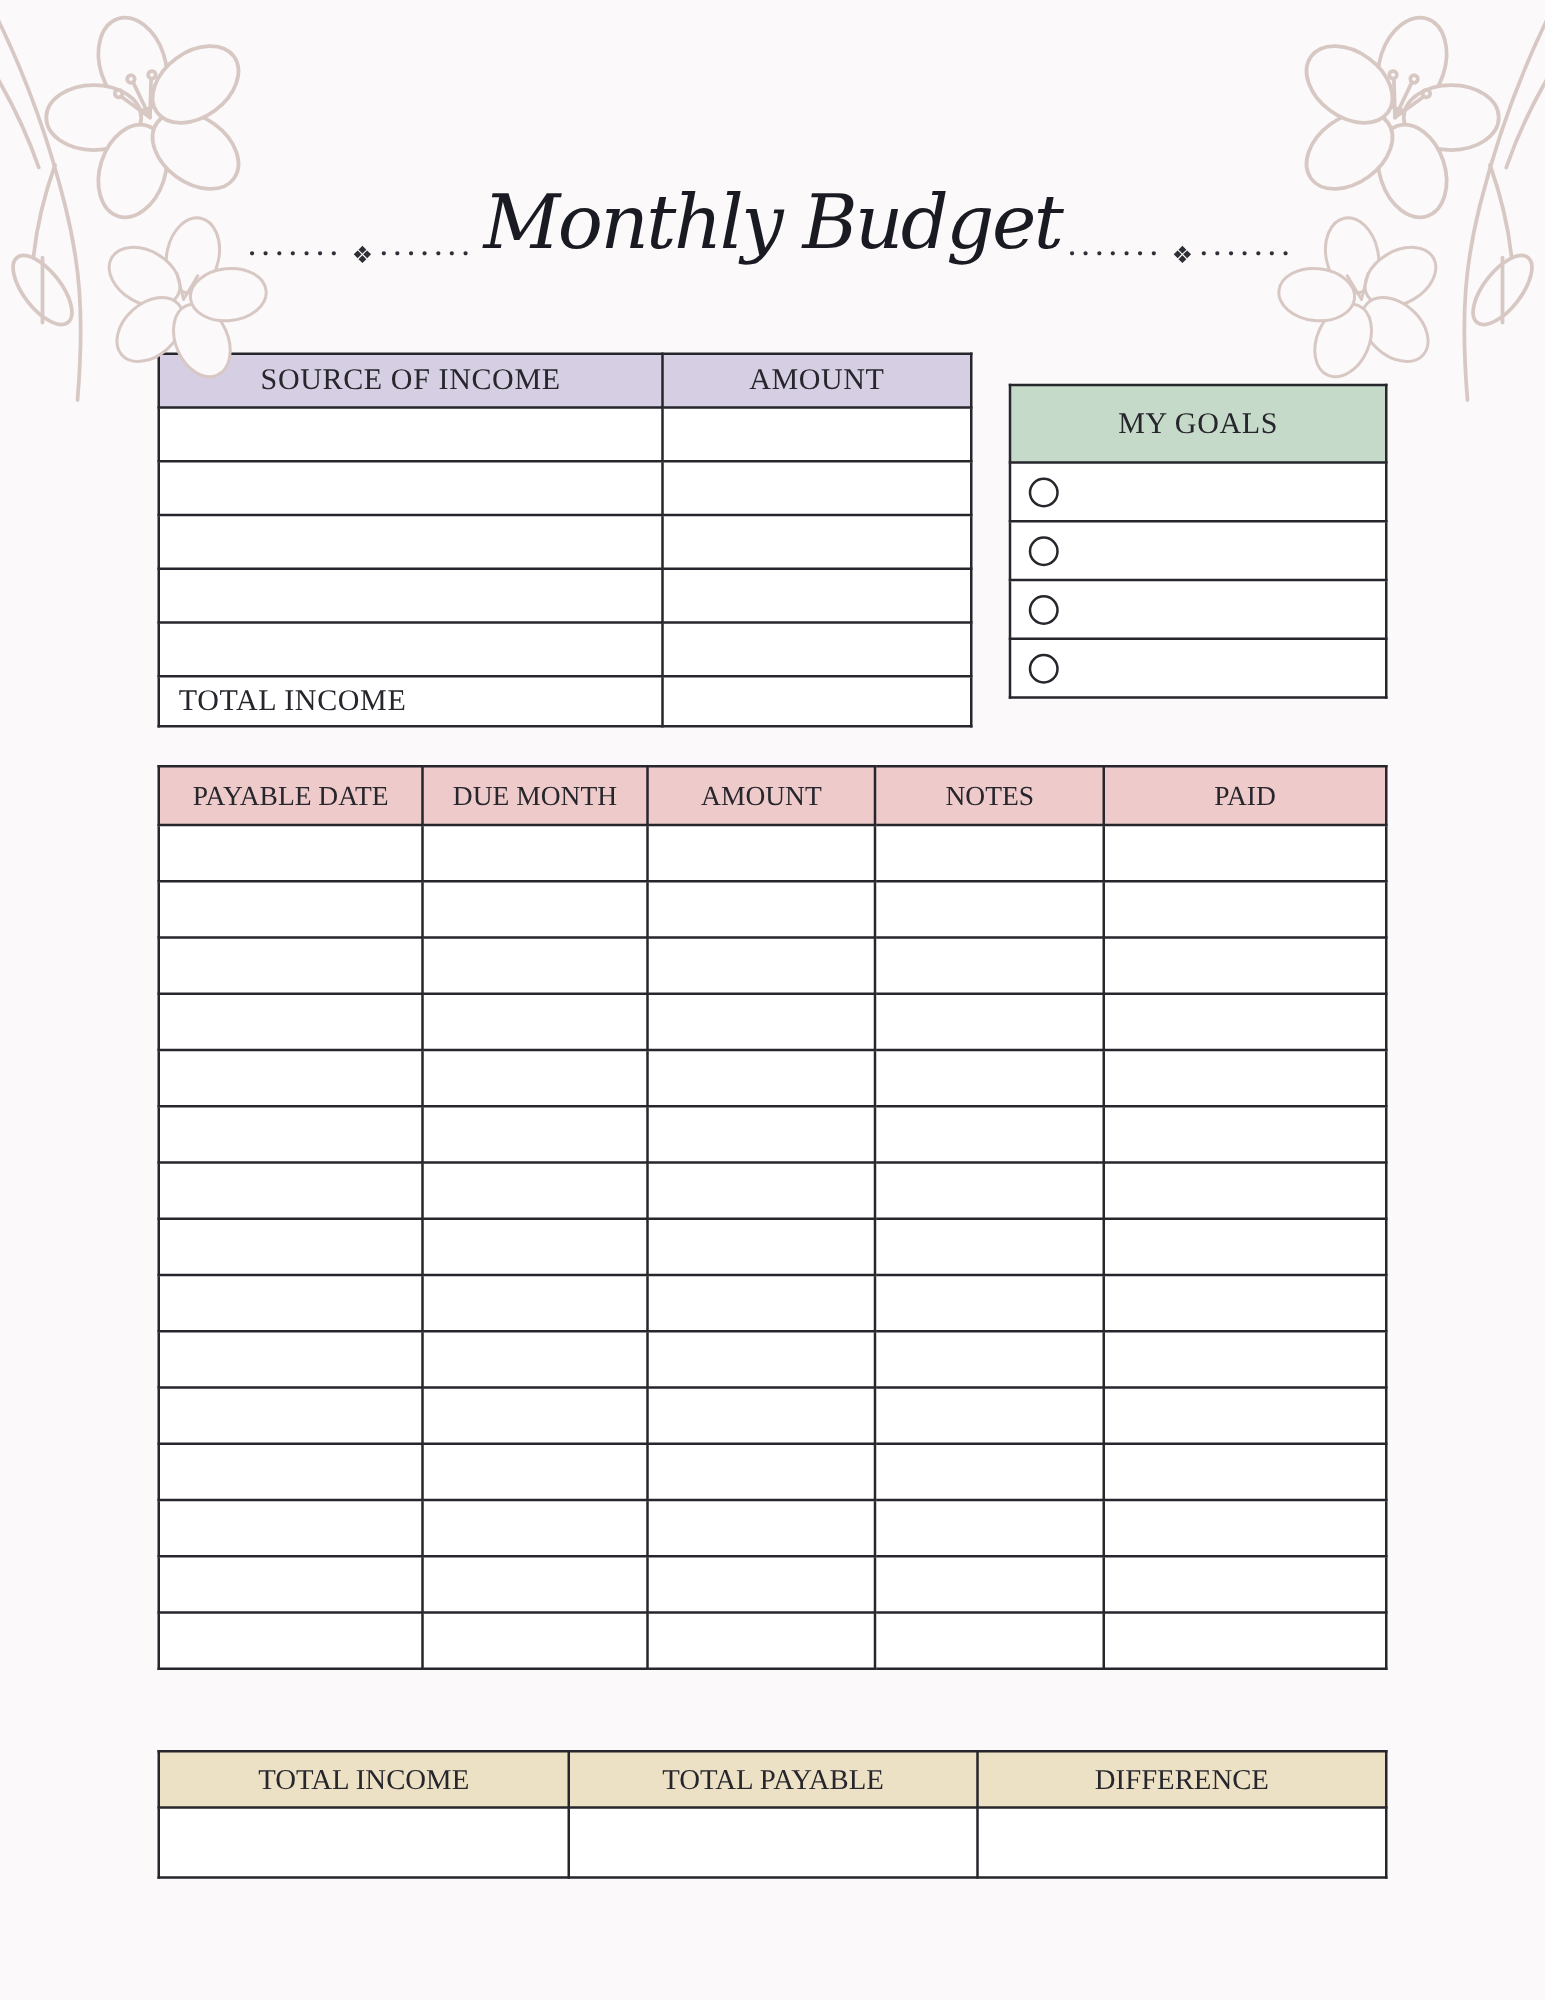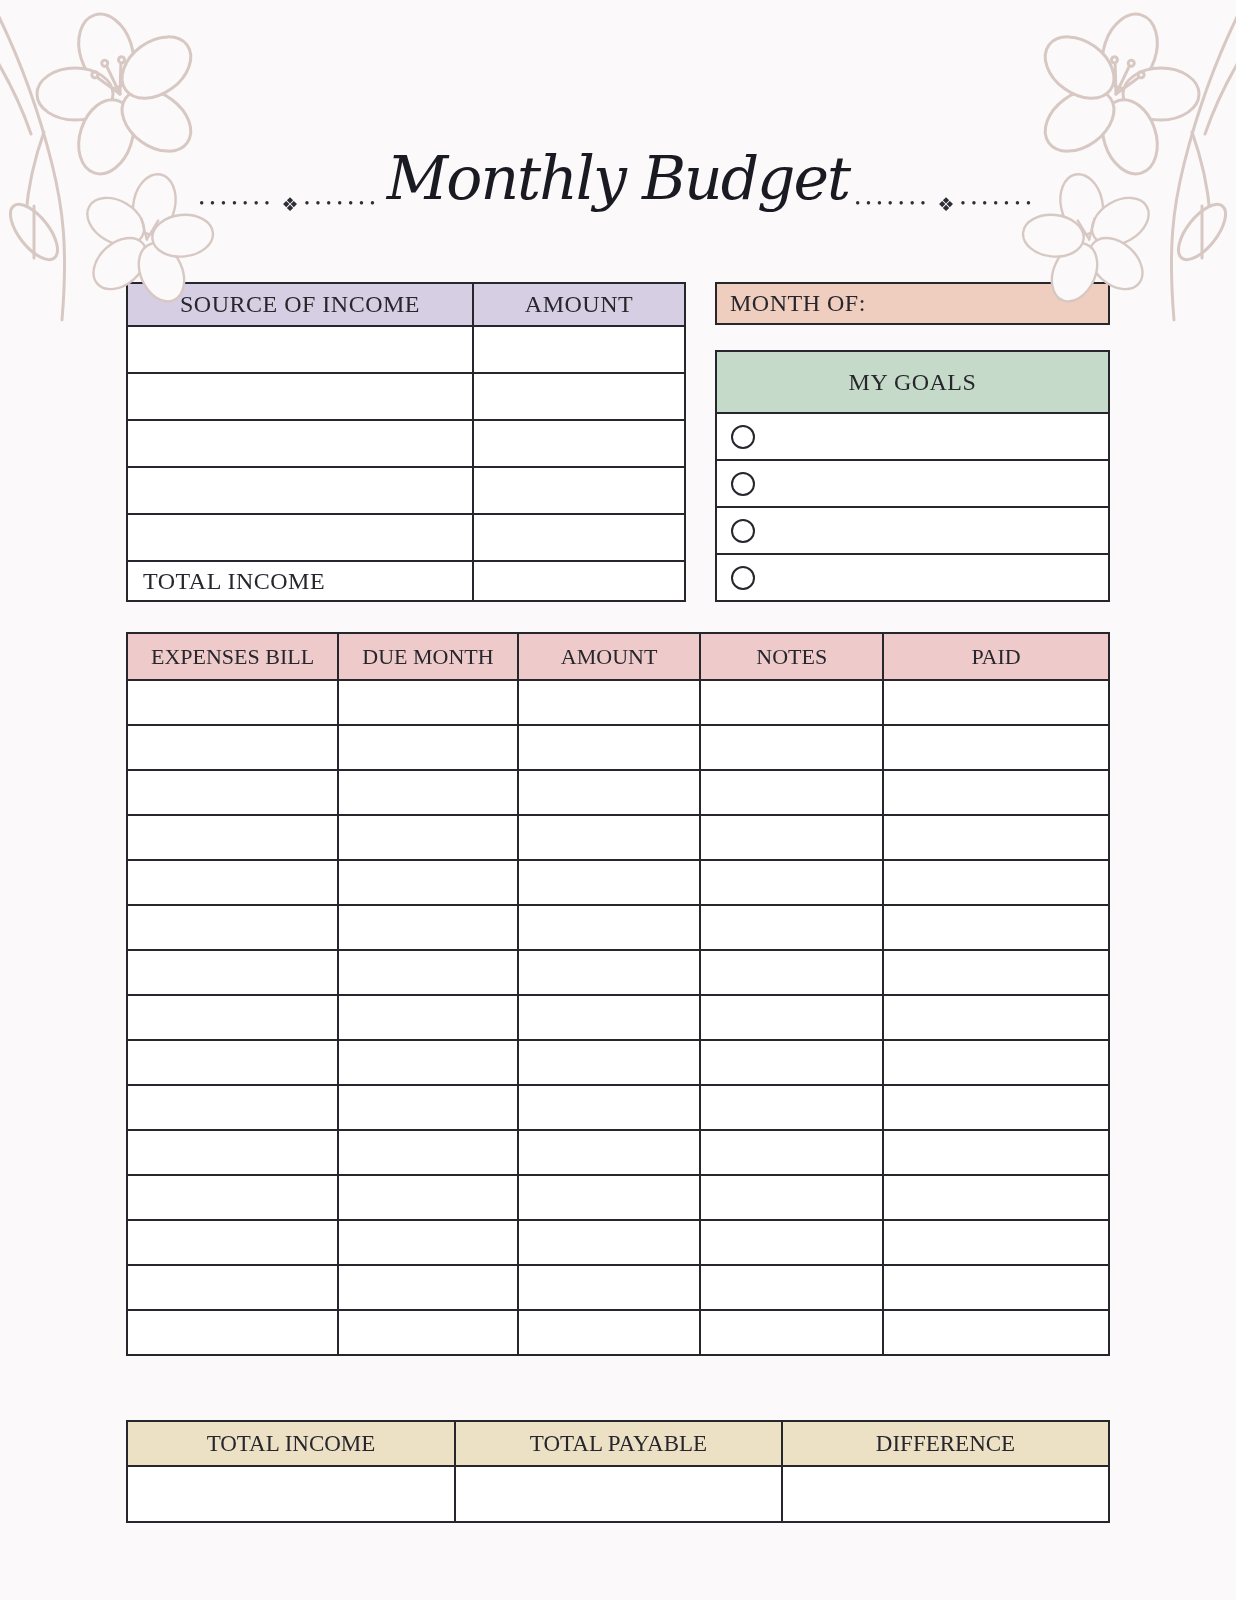--- a/index.html
+++ b/index.html
@@ -58,21 +58,21 @@
   .dots .diamond{font-size:19px;margin:0 6px;line-height:1;}
   
   .content{margin:0 126px;}
   .row1{display:flex;gap:29px;margin-top:24px;}
   
   table{border-collapse:collapse;table-layout:fixed;}
   th,td{border:2px solid var(--line);padding:0;}
   th{font-weight:normal;font-size:24px;letter-spacing:.5px;}
   .fill-cell{background:#fff;}
   
-  .income-table{width:560px;}
+  .income-table{width:652px;}
   .income-table thead tr{height:43px;background:var(--income-header);}
   .income-table tbody tr{height:43px;}
   .income-table tfoot tr{height:40px;}
   .income-table .total-label{
     font-size:24px;letter-spacing:.5px;
     text-align:left;padding-left:15px;background:#fff;
   }
   
   .right-col{flex:1;}
   .month-box{
@@ -274,24 +274,20 @@
           </tbody>
         <tfoot>
           <tr>
             <td class="total-label">TOTAL INCOME</td>
             <td class="fill-cell"></td>
           </tr>
         </tfoot>
       </table>
 
       <div class="right-col">
-        <div class="month-box">
-          <span>MONTH OF:</span>
-          <span class="month-fill"></span>
-        </div>
         <table class="goals-table">
           <thead>
             <tr>
               <th>MY GOALS</th>
             </tr>
           </thead>
           <tbody id="goals-body">
               <tr>
                 <td class="fill-cell"><span class="goal-circle"></span></td>
               </tr>
@@ -312,21 +308,21 @@
     <table class="bills-table">
       <colgroup>
         <col style="width:21.5%">
           <col style="width:18.3%">
           <col style="width:18.6%">
         <col style="width:18.6%">
           <col style="width:23%">
       </colgroup>
       <thead>
         <tr>
-          <th>EXPENSES BILL</th>
+          <th>PAYABLE DATE</th>
           <th>DUE MONTH</th>
           <th>AMOUNT</th>
           <th>NOTES</th>
           <th>PAID</th>
         </tr>
       </thead>
       <tbody id="bills-body">
           <tr>
             <td class="fill-cell"></td>
             <td class="fill-cell"></td>

